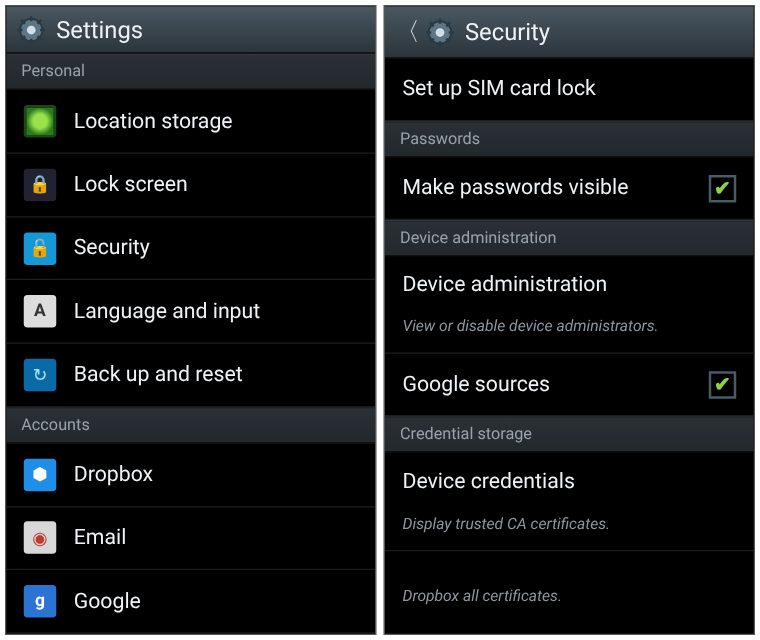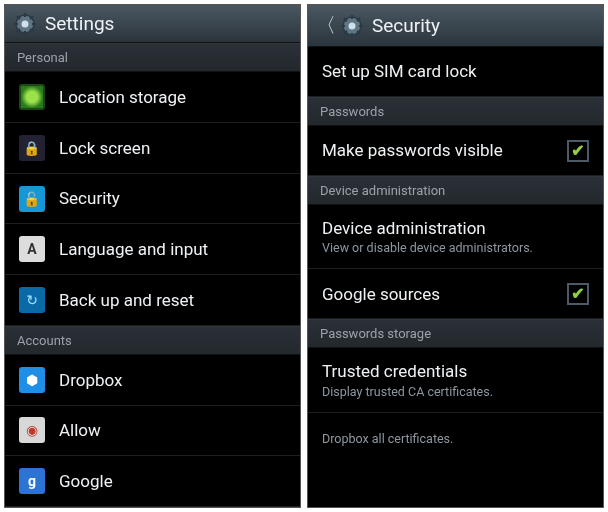--- a/index.html
+++ b/index.html
@@ -69,22 +69,23 @@
   }
   .row .label {
     color: #eef2f5;
     font-size: 17px;
     flex: 1;
     line-height: 1.2;
   }
   .row .sub {
     color: #8d979f;
     font-size: 12.5px;
-    margin-top: 2px;
+    margin-top: 16px;
     line-height: 1.2;
+    font-style: italic;
   }
   .row .col { flex: 1; display: flex; flex-direction: column; }
   .checkbox {
     width: 22px; height: 22px;
     border: 2px solid #4a5a66;
     display: inline-flex; align-items: center; justify-content: center;
     flex-shrink: 0;
   }
   .checkbox.checked::after {
     content: "✔";
@@ -150,21 +151,21 @@
   </div>
 
   <div class="section-header">Accounts</div>
 
   <div class="row">
     <span class="icon ic-dropbox">⬢</span>
     <span class="label">Dropbox</span>
   </div>
   <div class="row">
     <span class="icon ic-email">◉</span>
-    <span class="label">Allow</span>
+    <span class="label">Email</span>
   </div>
   <div class="row">
     <span class="icon ic-google">g</span>
     <span class="label">Google</span>
   </div>
 </div>
 
 <div class="panel">
   <div class="titlebar">
     <span class="back">〈</span>
@@ -204,24 +205,24 @@
       <span class="sub">View or disable device administrators.</span>
     </div>
   </div>
   <div class="row">
     <div class="col">
       <span class="label">Google sources</span>
     </div>
     <span class="checkbox checked"></span>
   </div>
 
-  <div class="section-header">Passwords storage</div>
-  <div class="row">
-    <div class="col">
-      <span class="label">Trusted credentials</span>
+  <div class="section-header">Credential storage</div>
+  <div class="row">
+    <div class="col">
+      <span class="label">Device credentials</span>
       <span class="sub">Display trusted CA certificates.</span>
     </div>
   </div>
   <div class="row" style="border-bottom:none;">
     <div class="col">
       <span class="sub">Dropbox all certificates.</span>
     </div>
   </div>
 </div>
 

